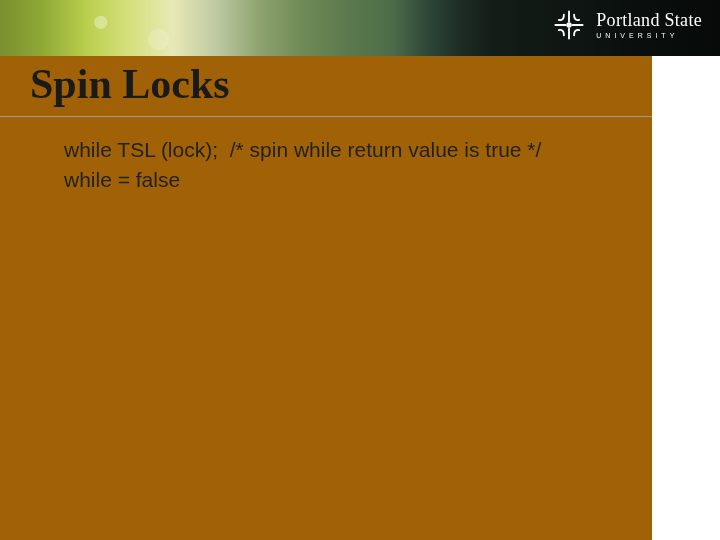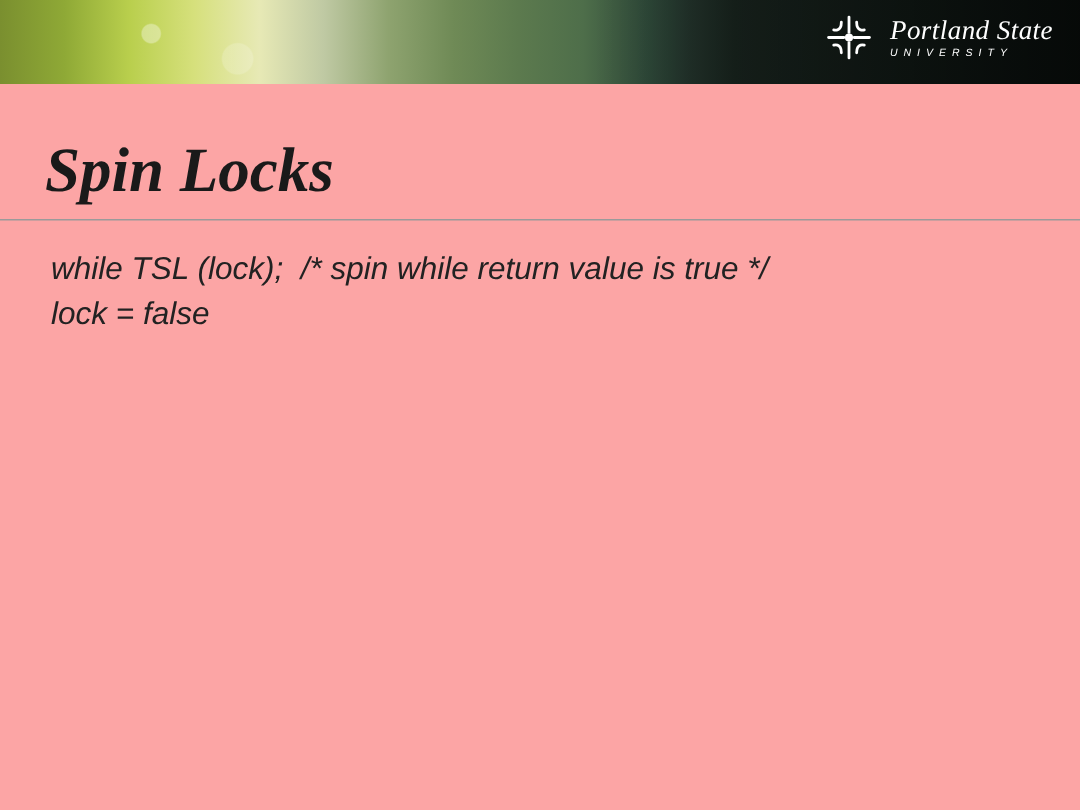--- a/index.html
+++ b/index.html
@@ -1,17 +1,17 @@
 <!DOCTYPE html>
 <html><head>
 <meta charset="utf-8">
 <style>
   * { margin: 0; padding: 0; box-sizing: border-box; }
   html, body { width: 720px; height: 540px; overflow: hidden; font-family: Georgia, 'Times New Roman', serif; background: #fff; }
-  .slide { width: 720px; height: 540px; position: relative; background: #fca5a5; font-style: italic; }
+  .slide { width: 652px; height: 540px; position: relative; background: #a16207; }
   .banner {
     width: 720px; height: 56px; position: relative;
     background: linear-gradient(90deg,
       #7a8f2f 0%, #8fa936 6%, #b9cf4d 12%, #d6e07c 18%, #e7e9b5 24%,
       #bfc9a3 30%, #8ea36f 36%, #6f8a56 42%, #5c7a4e 48%,
       #4e6e4a 54%, #2f4a3a 60%, #23342c 64%, #1a2620 68%, #0e1512 100%);
   }
   .banner::before {
     content: "";
     position: absolute; inset: 0;
@@ -27,28 +27,28 @@
     color: #fff;
   }
   .logo-mark { width: 34px; height: 34px; position: relative; }
   .logo-mark svg { width: 34px; height: 34px; display: block; }
   .logo-text { display: flex; flex-direction: column; line-height: 1; font-family: Georgia, serif; }
   .logo-text .line1 { font-size: 18px; letter-spacing: 0.3px; }
   .logo-text .line2 { font-size: 7px; letter-spacing: 4px; margin-top: 3px; font-family: Arial, sans-serif; }
   .title {
     font-family: Georgia, 'Times New Roman', serif;
     font-size: 42px; color: #1a1a1a;
-    padding: 34px 30px 8px 30px;
+    padding: 4px 30px 8px 30px;
     border-bottom: 1px solid #9a9a9a;
     margin: 0 0 0 0;
   }
   .body {
     padding: 18px 34px 0 34px;
     font-family: Verdana, Geneva, sans-serif;
-    font-size: 21px; color: #222; line-height: 1.45;
+    font-size: 21px; color: #222; line-height: 1.45; margin-left: 30px;
   }
   .code-line { white-space: pre; }
   .indent { padding-left: 72px; display: inline-block; }
 </style>
 </head>
 <body>
 
 <div class="slide">
   <div class="banner">
     <div class="logo-wrap">
@@ -71,15 +71,15 @@
         <span class="line1">Portland State</span>
         <span class="line2">UNIVERSITY</span>
       </span>
     </div>
   </div>
 
   <h1 class="title">Spin Locks</h1>
 
   <div class="body">
     <div class="code-line">while TSL (lock);  /* spin while return value is true */</div>
-    <div class="code-line">lock = false</div>
+    <div class="code-line">while = false</div>
   </div>
 </div>
 
 </body></html>

